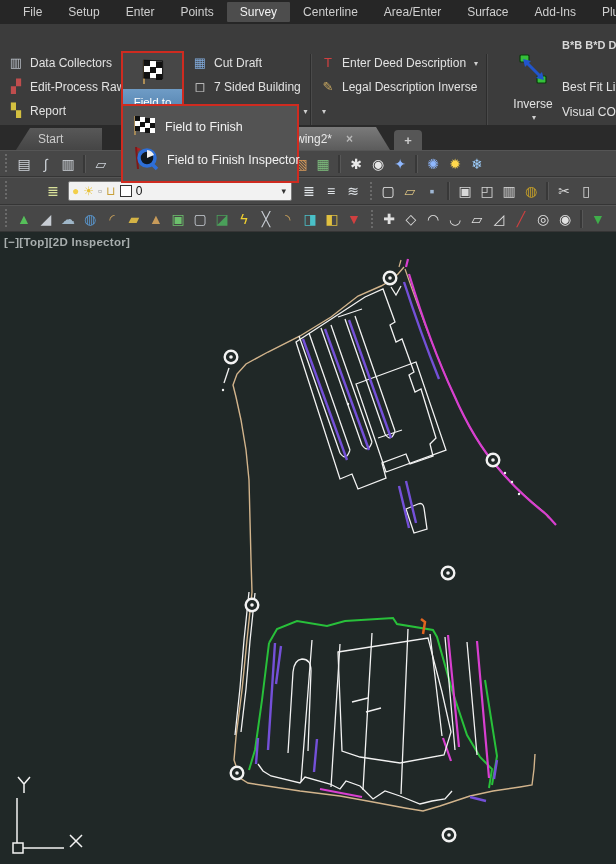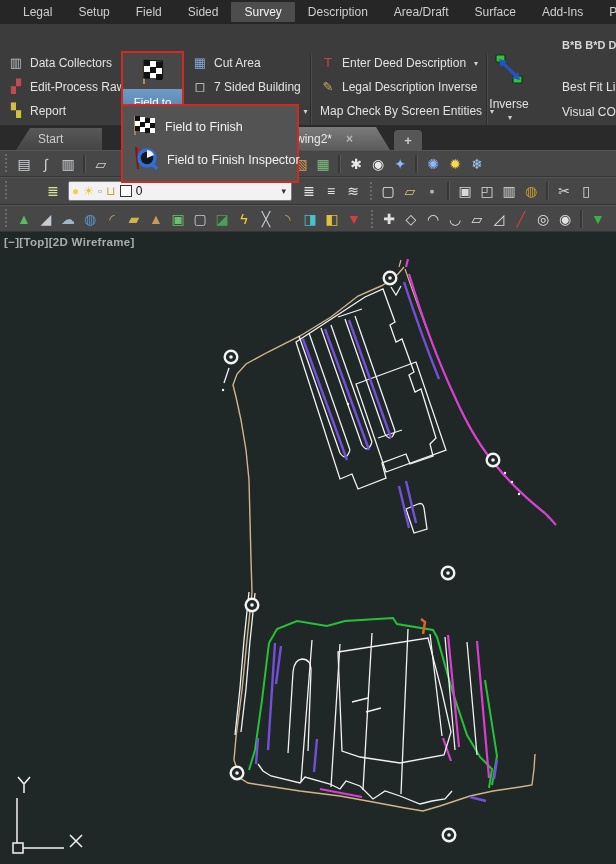--- a/index.html
+++ b/index.html
@@ -26,21 +26,21 @@
   .deeds-band{position:absolute;left:313px;top:101px;width:170px;height:20px;background:#343434;
               display:flex;align-items:center;justify-content:center;gap:5px;color:#c8c8c8;font-size:12px;}
   .bigbtn{position:absolute;display:flex;flex-direction:column;align-items:center;cursor:default;}
   .f2f-btn{left:121px;top:27px;width:63px;height:79px;border:2px solid var(--accent-red,#cf2b20);
            background:#474747;box-sizing:border-box;}
   .f2f-flag{height:36px;display:flex;align-items:center;justify-content:center;width:100%;}
   .f2f-label{flex:1;width:100%;background:linear-gradient(var(--btnblue1,#6f9cc6),var(--btnblue2,#41719f));
              display:flex;flex-direction:column;align-items:center;justify-content:center;color:#fff;
              font-size:11.5px;line-height:13px;position:relative;}
   .f2f-label .rarrow{position:absolute;right:3px;bottom:4px;color:#e8f0f8;}
-  .inverse-btn{left:480px;top:28px;width:58px;height:92px;}
+  .inverse-btn{left:504px;top:28px;width:58px;height:92px;}
   .inverse-btn .lbl{color:#e2e2e2;font-size:12px;margin-top:3px;}
   .inverse-btn .rarrow{margin-top:2px;}
   .rightglyphs{position:absolute;left:562px;top:15px;color:#d8d8d8;font-size:11px;font-weight:bold;white-space:nowrap;text-align:center;}
   .rightlbl{position:absolute;left:562px;color:#e2e2e2;font-size:12px;white-space:nowrap;}
 
   
   .f2f-menu{left:121px;top:104px;width:178px;height:79px;background:#535353;
             border:2px solid var(--accent-red,#cf2b20);box-sizing:border-box;z-index:60;
             display:flex;flex-direction:column;justify-content:space-around;padding:4px 0;}
   .menu-row{display:flex;align-items:center;gap:8px;padding-left:8px;height:32px;}
@@ -97,27 +97,27 @@
   .st-wht{stroke:var(--white,#f2f2f2);stroke-width:1.3;fill:none;}
   .st-ucs{stroke:var(--white,#f2f2f2);stroke-width:1.5;fill:none;}
   .ptring{stroke:var(--white,#f2f2f2);stroke-width:2.4;fill:var(--bg,#202827);}
   .ptdot{fill:var(--white,#f2f2f2);}
 </style>
 </head>
 <body>
 
 <div class="abs menubar">
 
-<span class="menu-item"><span>Legal</span></span>
+<span class="menu-item"><span>File</span></span>
     <span class="menu-item"><span>Setup</span></span>
-    <span class="menu-item"><span>Field</span></span>
-    <span class="menu-item"><span>Sided</span></span>
+    <span class="menu-item"><span>Enter</span></span>
+    <span class="menu-item"><span>Points</span></span>
     <span class="menu-item active"><span>Survey</span></span>
-    <span class="menu-item"><span>Description</span></span>
-    <span class="menu-item"><span>Area/Draft</span></span>
+    <span class="menu-item"><span>Centerline</span></span>
+    <span class="menu-item"><span>Area/Enter</span></span>
     <span class="menu-item"><span>Surface</span></span>
     <span class="menu-item"><span>Add-Ins</span></span>
     <span class="menu-item"><span>Plug-ins</span></span>
   </div>
 
 <div class="abs ribbon">
   <div class="rcol" style="left:8px;top:30px;">
 
   <div class="rrow">
         <span class="ricon" style="color: rgb(184, 190, 198);">▥</span>
@@ -158,21 +158,21 @@
       <span>Field to</span>
       <span>Finish</span>
       <span class="rarrow">▾</span>
     </div>
   </div>
 
   <div class="rcol" style="left:192px;top:30px;">
 
   <div class="rrow">
         <span class="ricon" style="color: rgb(127, 168, 216);">▦</span>
-        <span class="rlabel">Cut Area</span>
+        <span class="rlabel">Cut Draft</span>
 
       </div>
       <div class="rrow">
         <span class="ricon" style="color: rgb(216, 216, 216);">◻</span>
         <span class="rlabel">7 Sided Building</span>
 
       </div>
       <div class="rrow">
         <span class="ricon" style="color: rgb(127, 168, 216);">▤</span>
         <span class="rlabel">Polyline Report</span>
@@ -189,21 +189,20 @@
         <span class="rlabel">Enter Deed Description</span>
         <span class="rarrow">▾</span>
       </div>
       <div class="rrow">
         <span class="ricon" style="color: rgb(200, 168, 96);">✎</span>
         <span class="rlabel">Legal Description Inverse</span>
 
       </div>
       <div class="rrow">
 
-        <span class="rlabel">Map Check By Screen Entities</span>
         <span class="rarrow">▾</span>
       </div>
     </div>
 
   <div class="deeds-band">
     
     
   </div>
 
   <div class="rdivider" style="left:486px;"></div>
@@ -464,21 +463,21 @@
         <circle cx="16" cy="13" r="8" fill="#101820" stroke="#2e6fd8" stroke-width="3.5"></circle>
         <path d="M16,13 L16,5 A8,8 0 0 1 23,10 Z" fill="#f0f0f0"></path>
         <line x1="21" y1="19" x2="26" y2="24" stroke="#2e6fd8" stroke-width="3.5"></line>
       </svg>
     </span>
     <span class="mlabel">Field to Finish Inspector</span>
   </div>
 </div>
 
 <div class="abs canvas">
-  <div class="vplabel">[−][Top][2D Wireframe]</div>
+  <div class="vplabel">[−][Top][2D Inspector]</div>
   <svg class="draw" width="616" height="632" viewBox="0 0 616 632">
 
     <path class="st-tan" d="M404,35 L398,42 L390,49 L381,54 L358,64 L331,85 L300,104 L268,120 L246,132 L237,142 L233,153 L236,165 L241,188 L246,218 L249,248 L250,288 L251,328 L252,360 L247,408 L242,458 L236,505 L234,528 L240,546 L248,551 L300,559 L340,564 L373,570 L405,576 L423,579 L440,574 L470,564 L493,559 L520,555 L532,553 L534,537 L535,522"></path>
     <path class="st-tan2" d="M405,37 C420,80 437,126 453,161 C467,193 481,216 496,234 C511,252 529,268 544,280 L549,286"></path>
     <path class="st-tan2" d="M401,28 L399,35"></path>
 
     <path class="st-mag" d="M409,42 C422,85 438,129 454,163 C468,195 483,219 499,237 C513,254 532,271 547,283 L556,293"></path>
     <path class="st-mag" d="M408,27 L406,35"></path>
     <path class="st-vio" d="M404,50 C415,84 427,117 439,147" stroke-width="1.8"></path>
 

